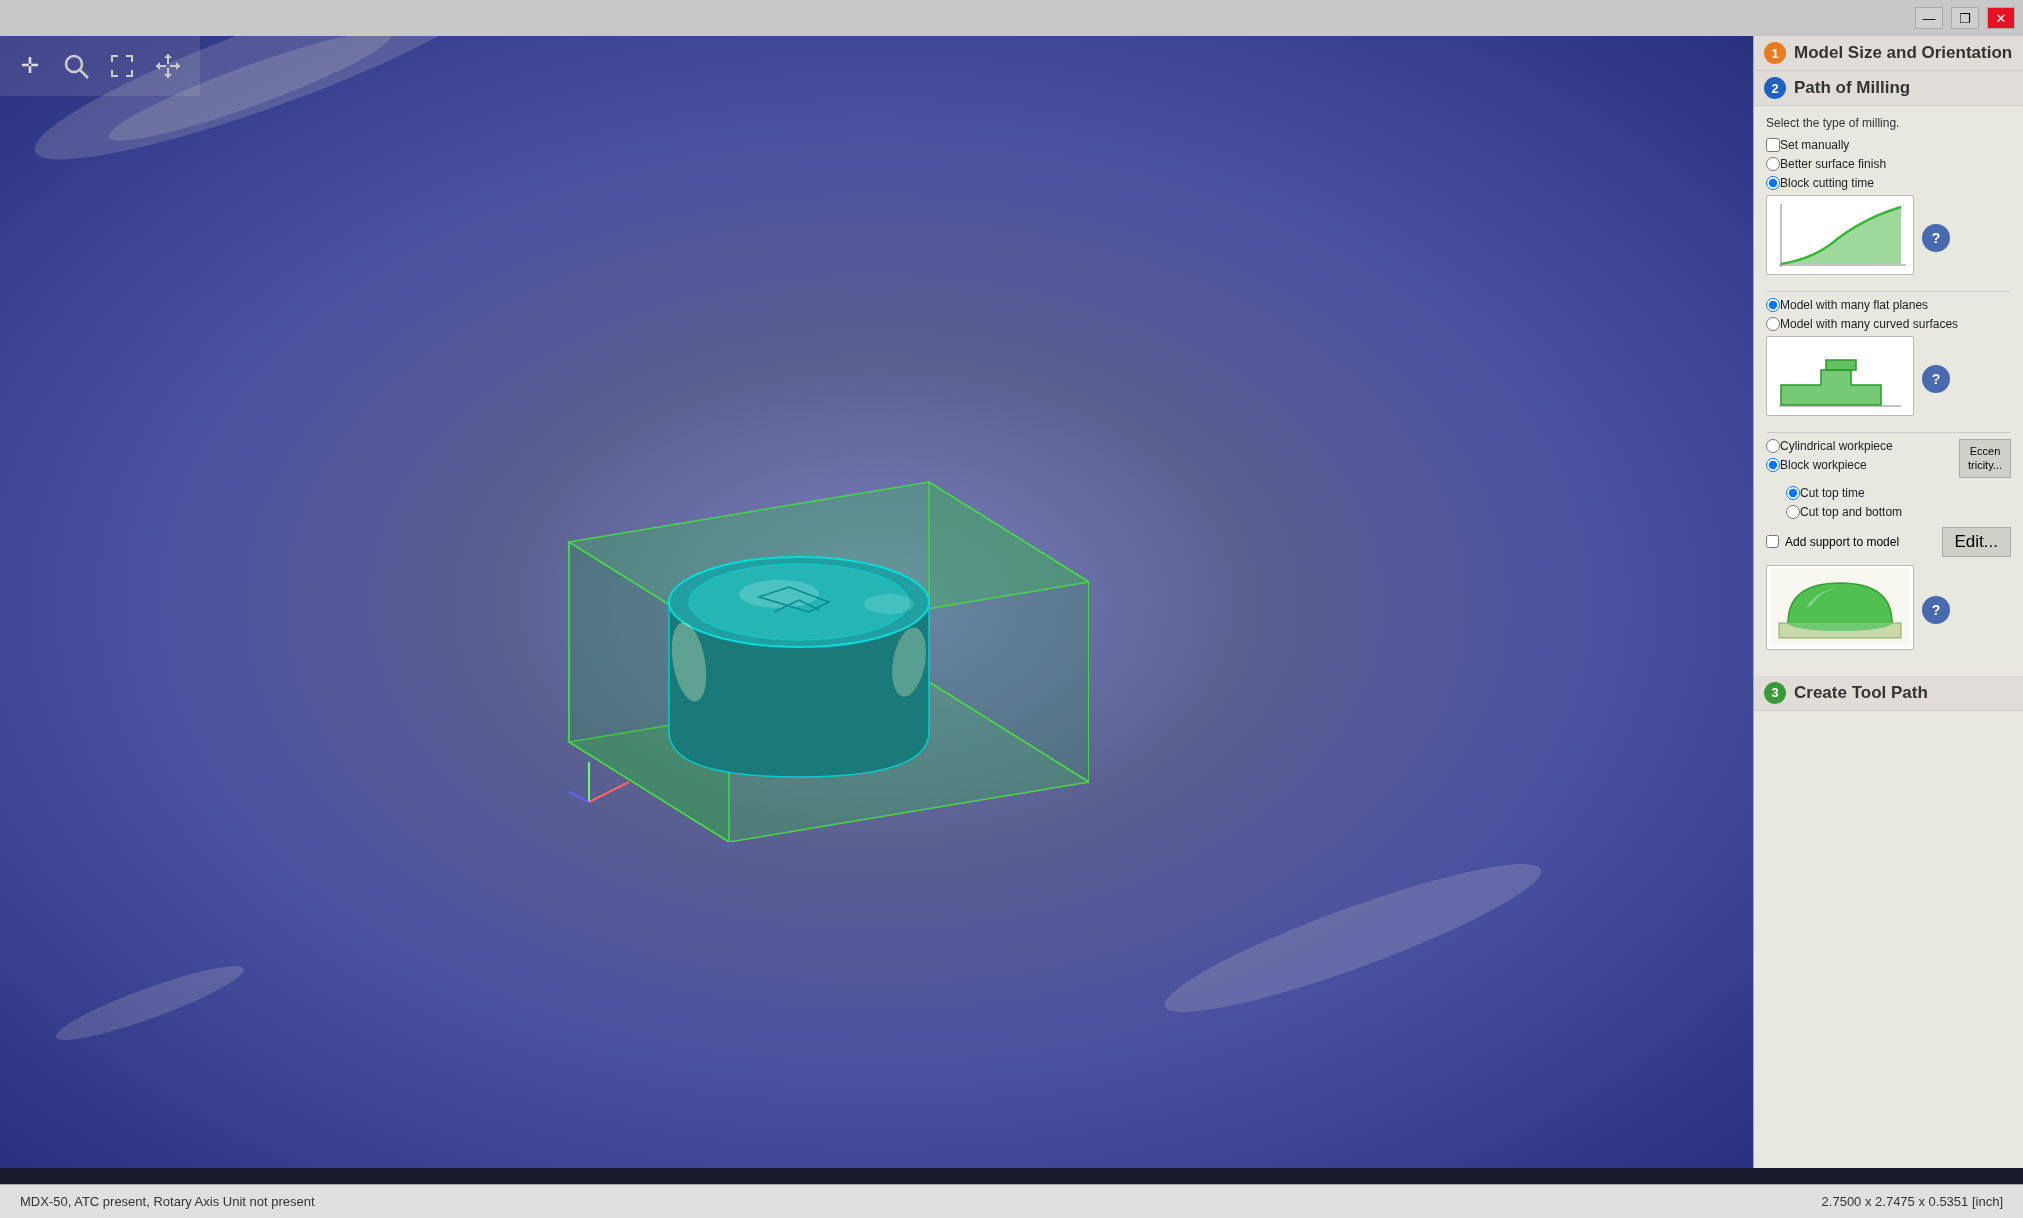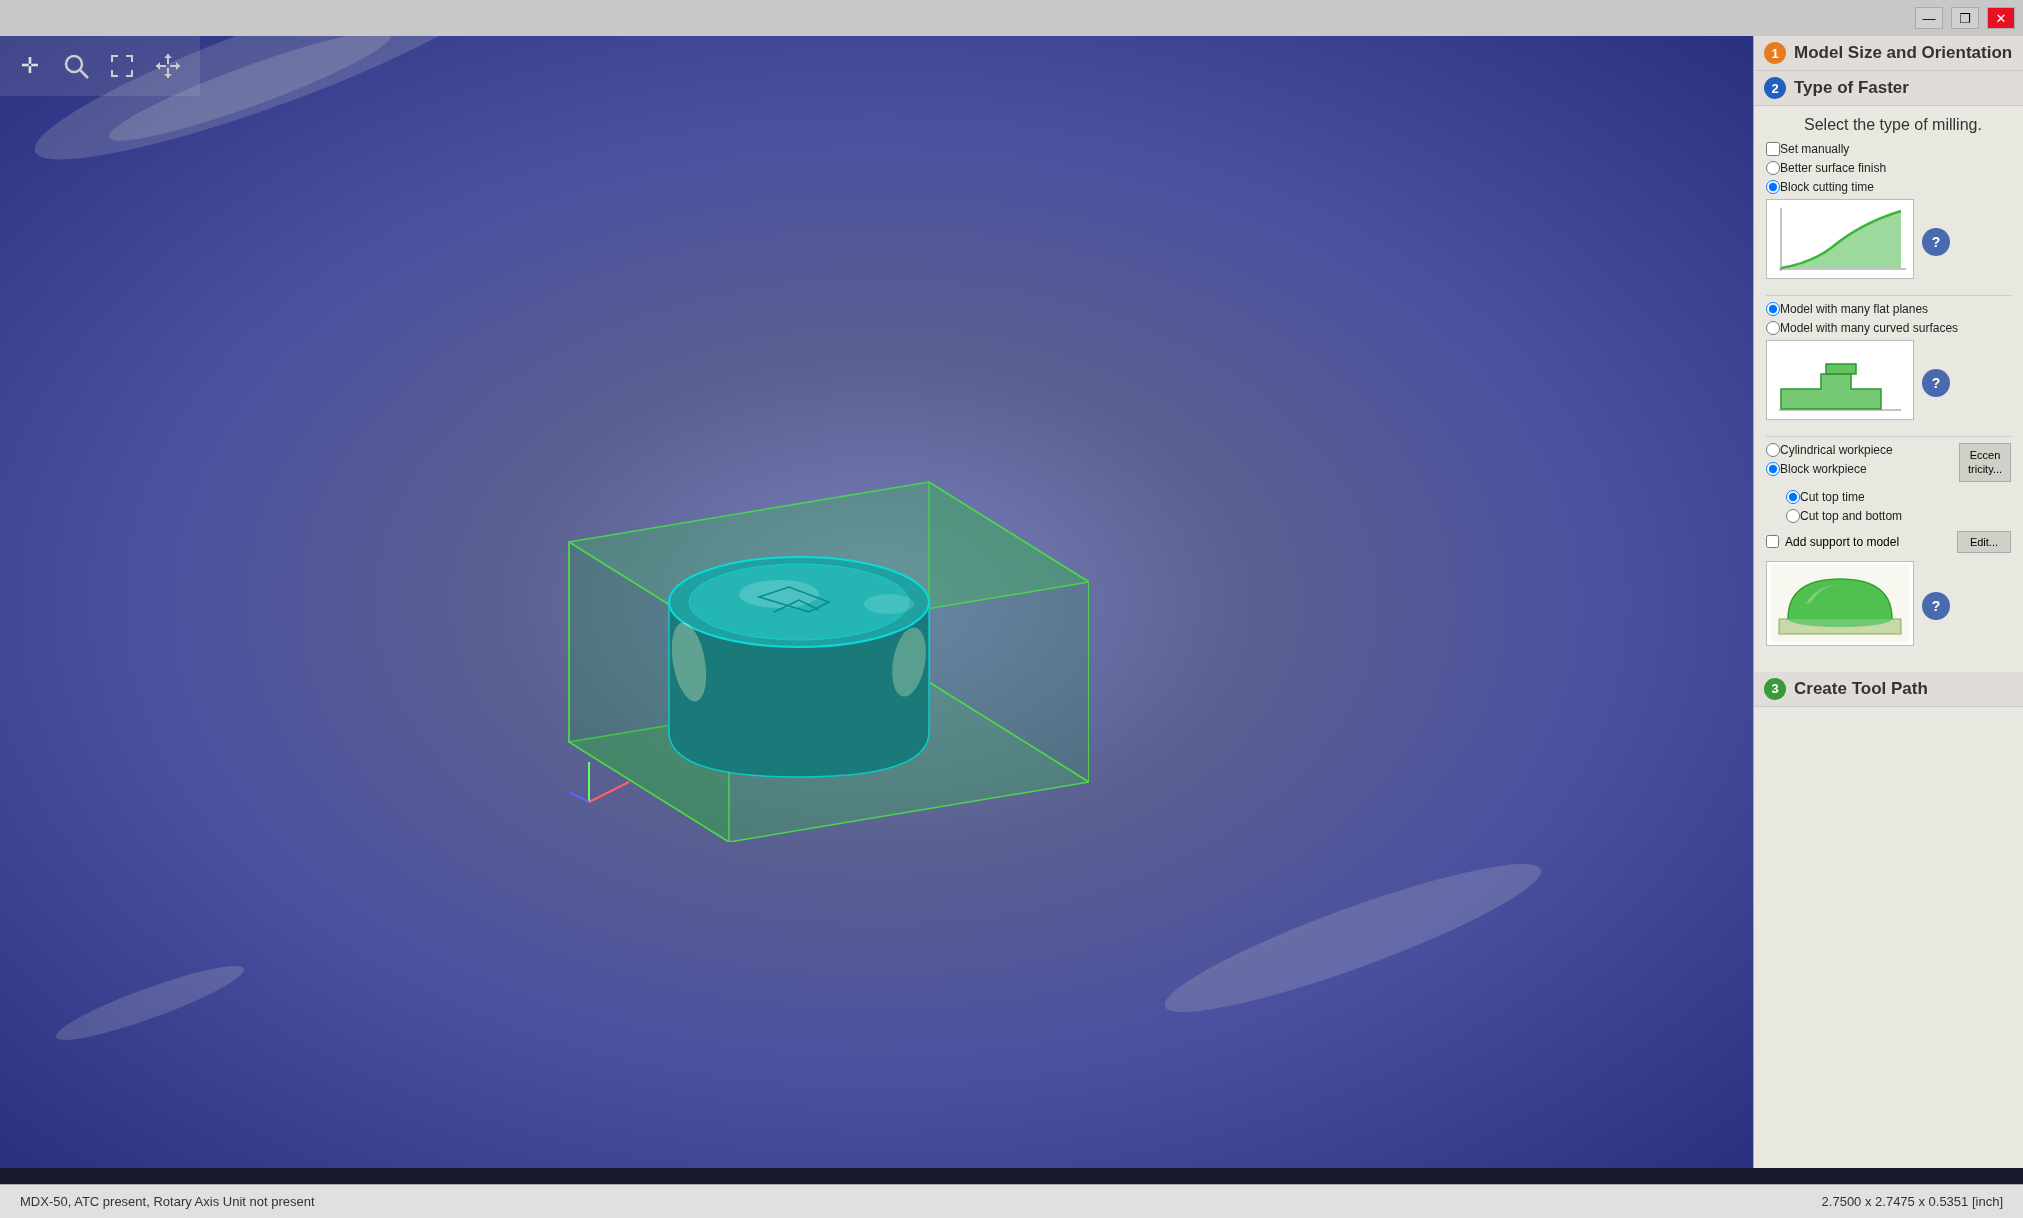--- a/index.html
+++ b/index.html
@@ -160,24 +160,23 @@
       font-size: 17px;
       color: #333;
       font-weight: 600;
     }
 
     
     .panel-content {
       padding: 10px 12px;
     }
     .panel-section-title {
-      font-size: 16px;
+      font-size: 12px;
       color: #333;
       margin-bottom: 8px;
-      margin-left: 38px;
     }
 
     
     .option-row {
       display: flex;
       align-items: center;
       margin-bottom: 5px;
       font-size: 12px;
       color: #222;
     }
@@ -245,21 +244,21 @@
 
     .support-row {
       display: flex;
       align-items: center;
       gap: 6px;
     }
     .edit-btn {
       background: #d0d0c8;
       border: 1px solid #aaa;
       padding: 4px 12px;
-      font-size: 11px;
+      font-size: 17px;
       cursor: pointer;
     }
 
     
     .cut-options {
       padding-left: 20px;
       margin-bottom: 8px;
     }
 
     .divider {
@@ -375,21 +374,21 @@
     <div class="step-badge orange">
       <span>1</span>
     </div>
     <div class="step-label">Model Size and Orientation</div>
   </div>
 
   <div class="step-header">
     <div class="step-badge blue">
       <span>2</span>
     </div>
-    <div class="step-label">Type of Faster</div>
+    <div class="step-label">Path of Milling</div>
   </div>
 
   <div class="panel-content">
     <div class="panel-section-title">Select the type of milling.</div>
 
     <div class="option-row">
       <input type="checkbox" id="setManually" style="">
       <label for="setManually">Set manually</label>
     </div>
 

